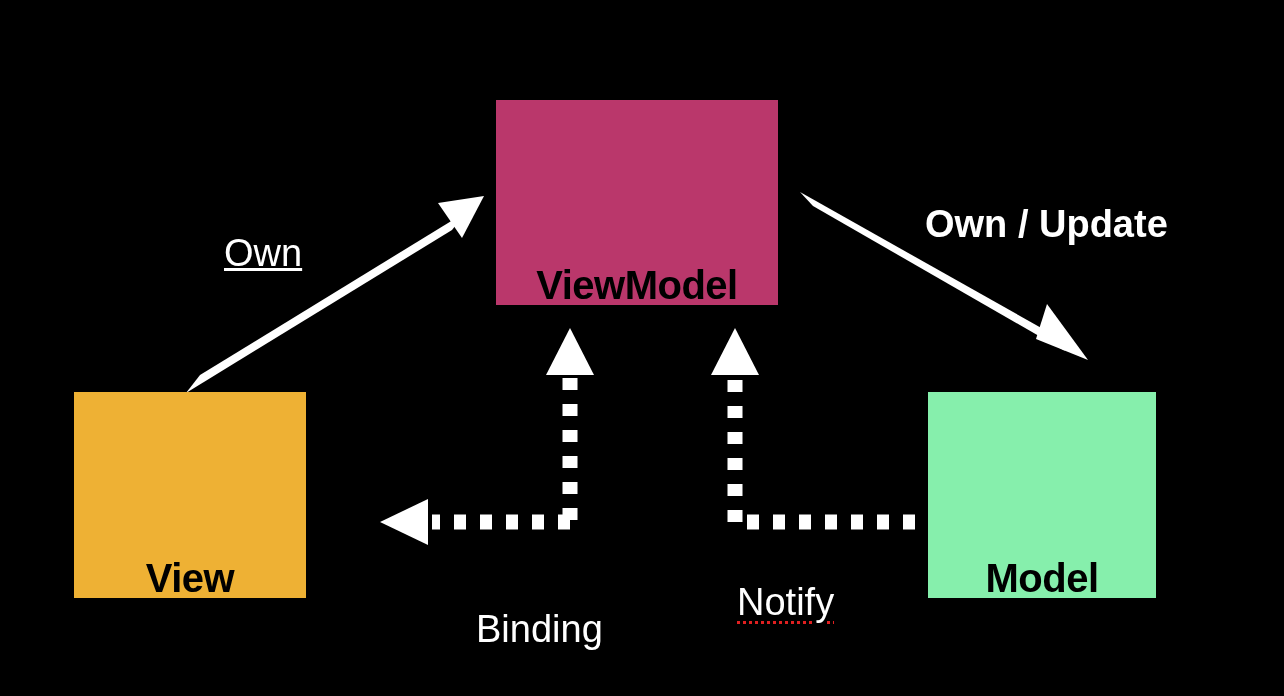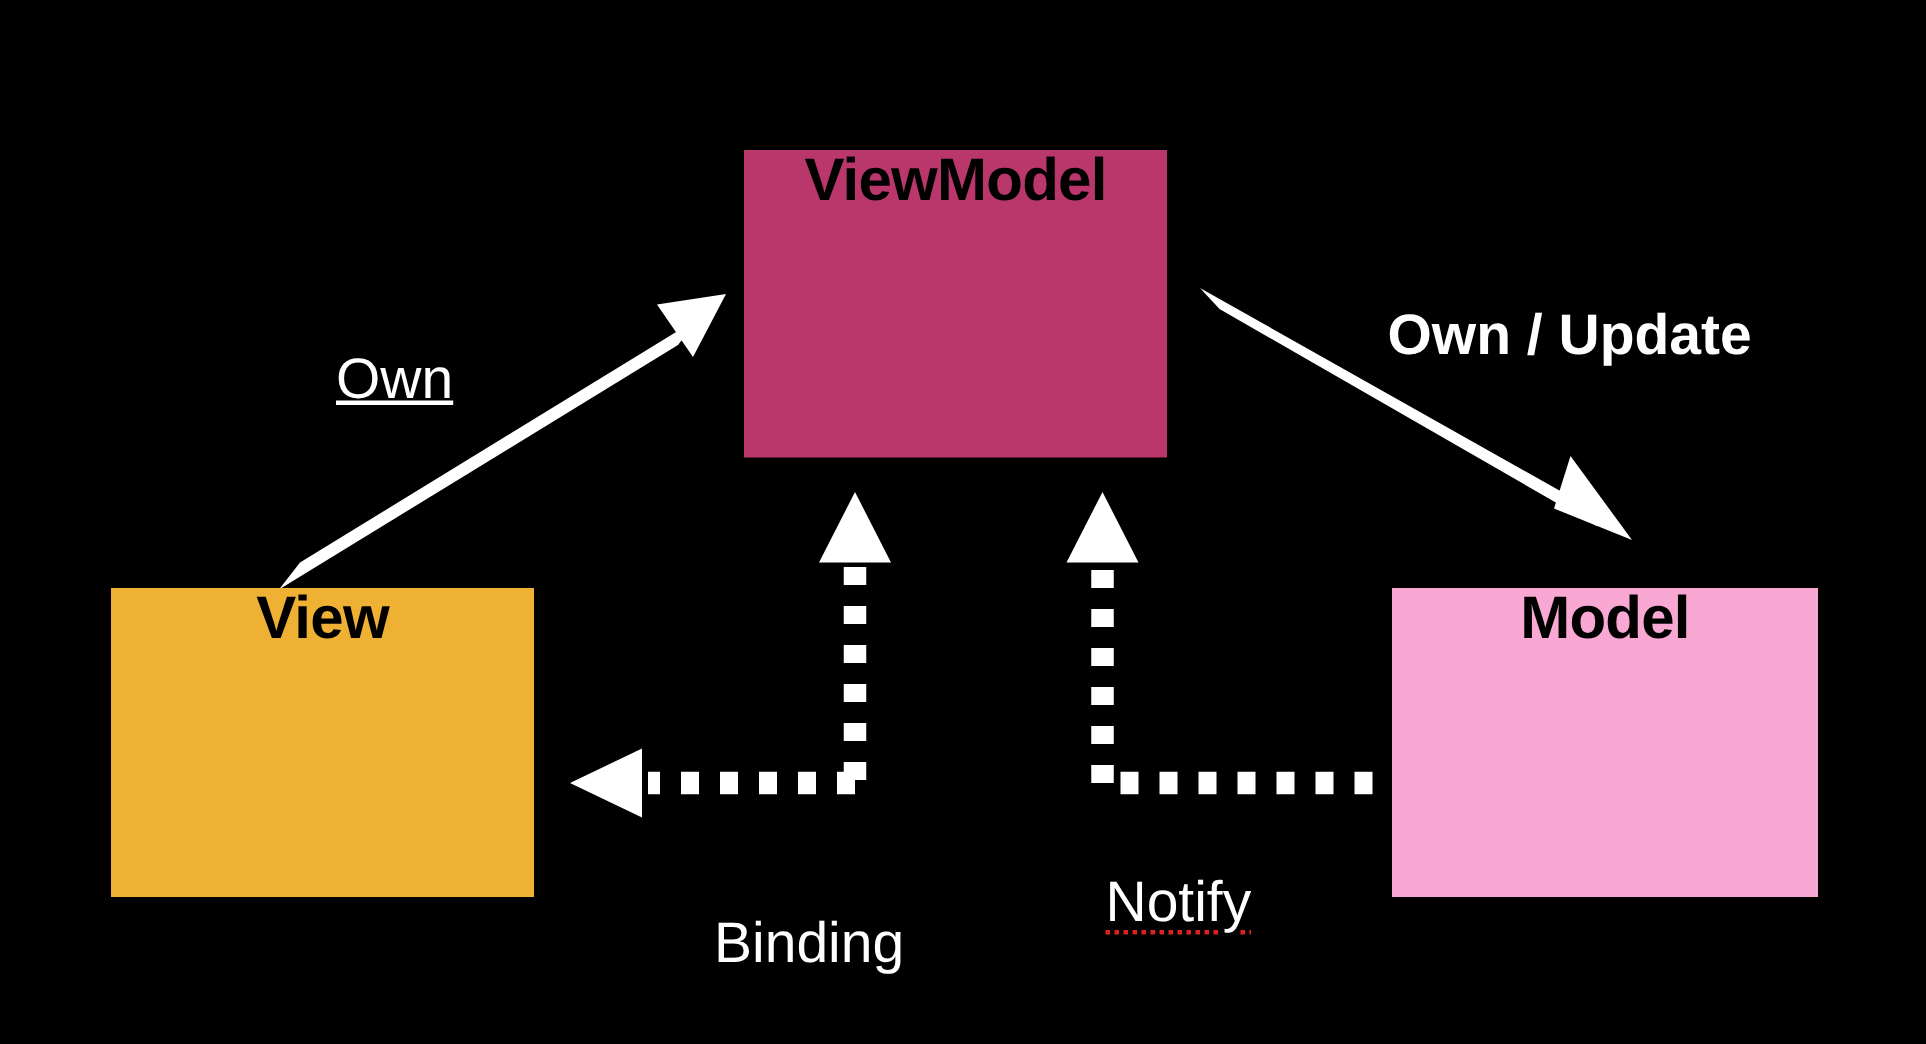--- a/index.html
+++ b/index.html
@@ -23,21 +23,21 @@
   #diagram-canvas {
     position: absolute;
     top: 0;
     left: 0;
     width: 1284px;
     height: 696px;
   }
   .node-box {
     position: absolute;
     display: flex;
-    align-items: flex-start;
+    align-items: flex-end;
     justify-content: center;
     box-sizing: border-box;
   }
   .node-label {
     color: #000000;
     font-family: "Liberation Sans", sans-serif;
     font-weight: bold;
     font-size: 40px;
     letter-spacing: -0.5px;
     line-height: 1;
@@ -53,23 +53,23 @@
     white-space: nowrap;
   }
   .edge-label.misspelled {
     text-decoration: underline;
     text-decoration-style: dotted;
     text-decoration-color: #e02020;
     text-decoration-thickness: 3px;
     text-underline-offset: 6px;
     margin-top: 21px;
   }
-  #node-view      { left: 74px;  top: 392px; width: 282px; height: 206px; background: #EEB134; }
+  #node-view      { left: 74px;  top: 392px; width: 232px; height: 206px; background: #EEB134; }
   #node-viewmodel { left: 496px; top: 100px; width: 282px; height: 205px; background: #BA376B; }
-  #node-model     { left: 928px; top: 392px; width: 284px; height: 206px; background: #f9a8d4; }
+  #node-model     { left: 928px; top: 392px; width: 228px; height: 206px; background: #86efac; }
 
   #label-own         { left: 224px; top: 234px; text-decoration: underline; }
   #label-own-update  { left: 925px; top: 205px; font-weight: bold; }
   #label-binding     { left: 476px; top: 562px; margin-top: 48px; }
   #label-notify      { left: 737px; top: 562px; }
 </style>
 </head>
 <body>
 
 <div id="diagram-root">

